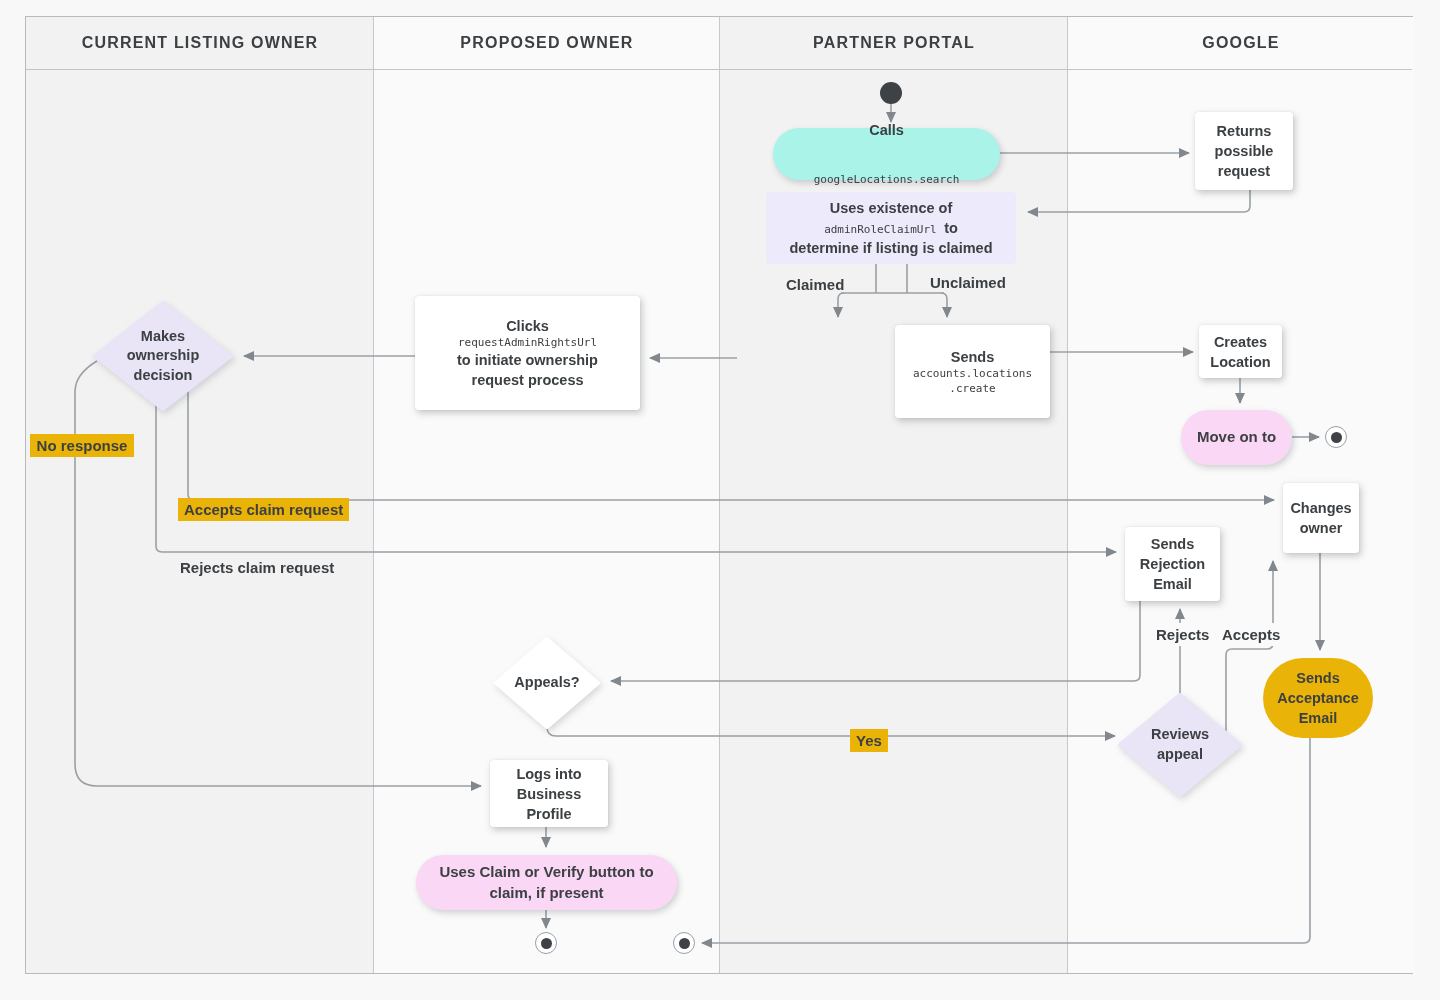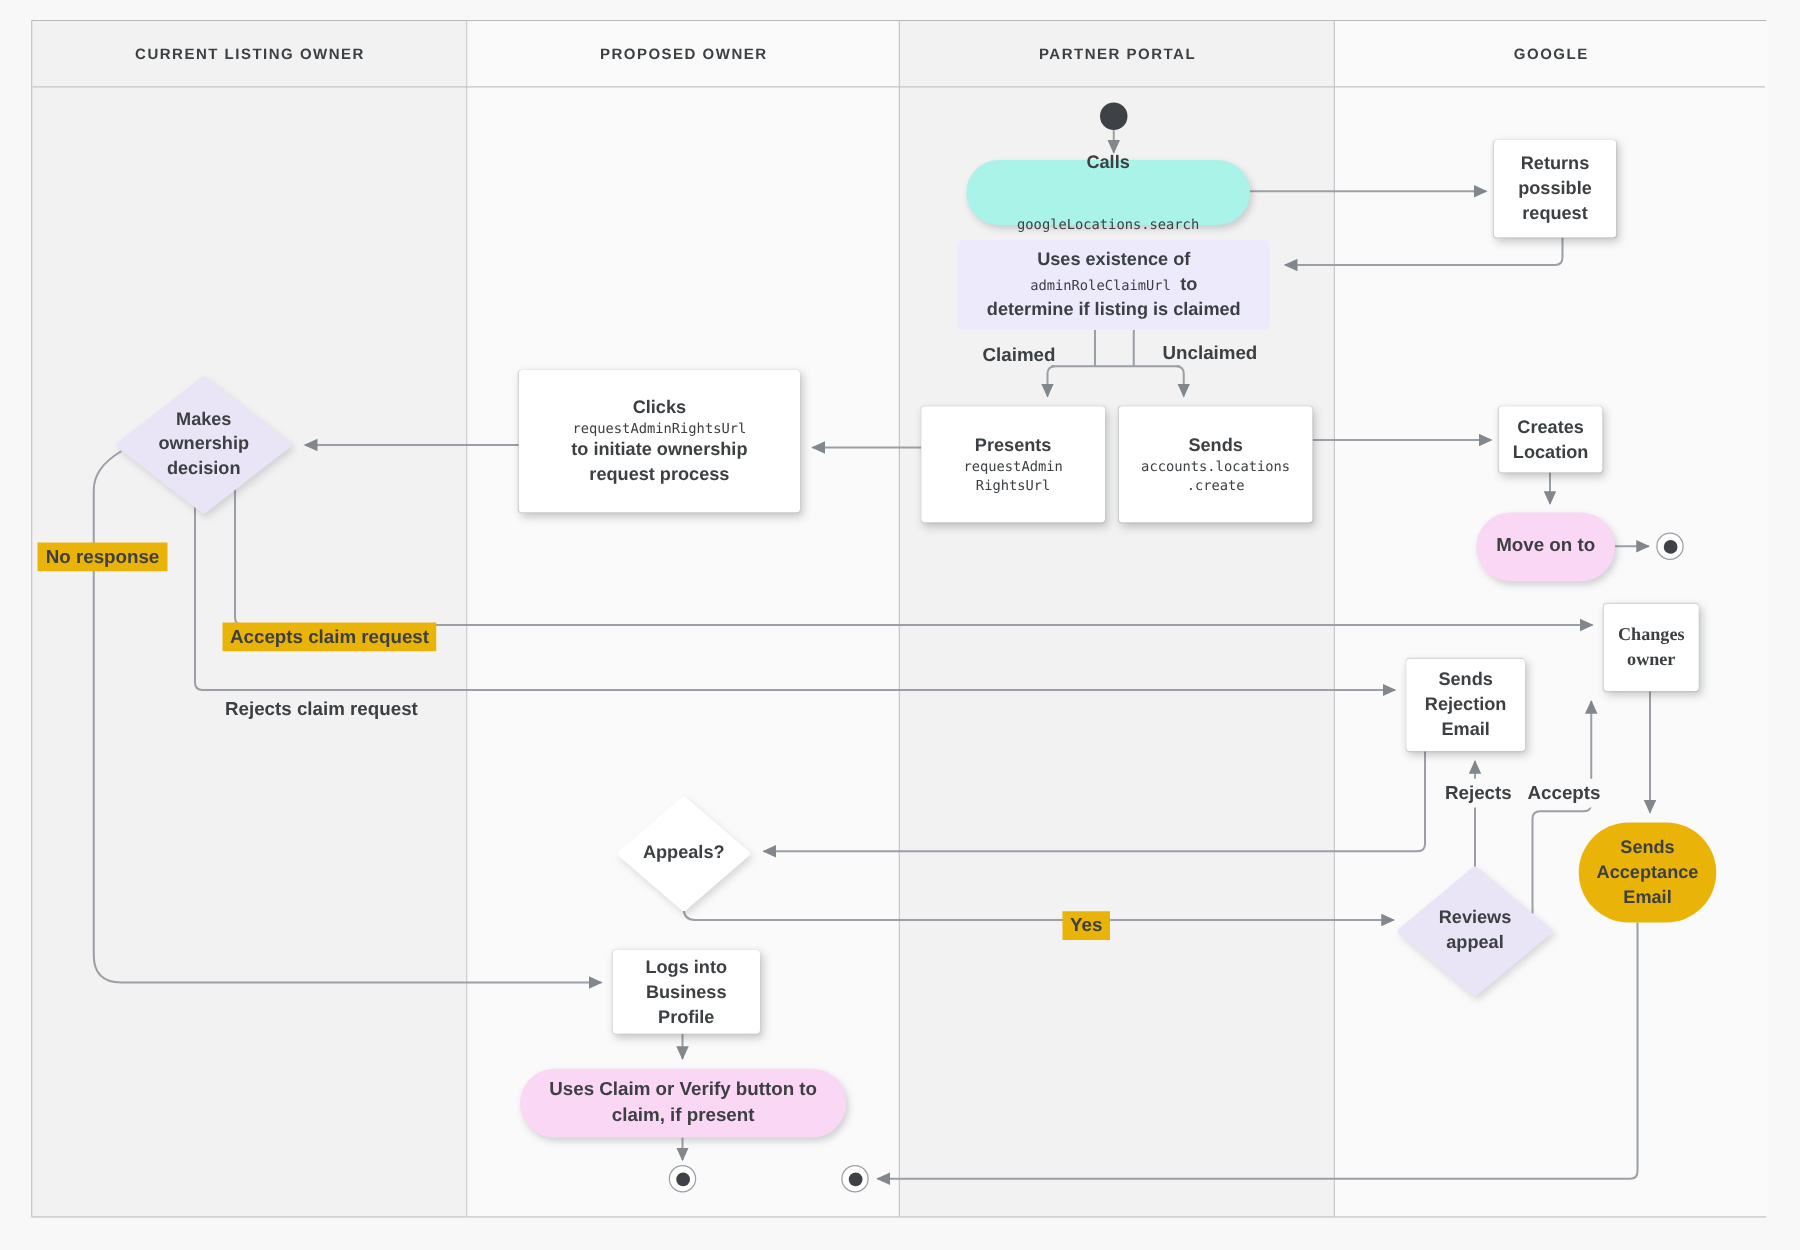--- a/index.html
+++ b/index.html
@@ -7,21 +7,21 @@
           font-family:"Liberation Sans",sans-serif;color:#3c4043;overflow:hidden;}
   
   .table{position:absolute;left:25px;top:16px;width:1388px;height:958px;
          border:1px solid #b9babd;box-sizing:border-box;}
   .lane{position:absolute;top:0;bottom:0;box-sizing:border-box;}
   .lane.odd{background:#f2f2f3;}
   .lane.even{background:#fafafa;}
   .lane.sep{border-right:1px solid #c7c8cb;}
   .head-sep{position:absolute;left:0;right:0;top:52px;border-top:1px solid #c3c4c7;}
   .lane-header{position:absolute;top:0;height:52px;line-height:52px;text-align:center;
-               font-size:12px;font-weight:700;letter-spacing:1.2px;color:#3c4043;}
+               font-size:16px;font-weight:700;letter-spacing:1.2px;color:#3c4043;}
   
   svg.wires{position:absolute;left:0;top:0;z-index:2;pointer-events:none;}
   .wire{stroke:#9aa0a6;stroke-width:1.6;fill:none;}
   
   .node{position:absolute;z-index:3;display:flex;flex-direction:column;justify-content:center;
         align-items:center;text-align:center;box-sizing:border-box;padding:4px 8px;}
   .box{background:#ffffff;border-radius:3px;
        box-shadow:2px 3px 7px rgba(60,64,67,.28),0 0 1px rgba(60,64,67,.25);}
   .pill{border-radius:28px;box-shadow:2px 3px 6px rgba(60,64,67,.22);gap:33px;}
   .teal{background:#a9f3e8;}
@@ -111,25 +111,20 @@
 
   <div class="node lav" style="left:766px;top:192px;width:250px;height:72px;">
     <div class="nt">Uses existence of</div>
     <div>
       <span class="code">adminRoleClaimUrl</span>
       <span class="nt" style="margin-left:3px;">to</span>
     </div>
     <div class="nt">determine if listing is claimed</div>
   </div>
 
-  <div class="node box" style="left:737px;top:325px;width:147px;height:93px;">
-    <div class="nt">Presents</div>
-    <div class="code">requestAdmin</div>
-    <div class="code">RightsUrl</div>
-  </div>
 
   <div class="node box" style="left:895px;top:325px;width:155px;height:93px;">
     <div class="nt">Sends</div>
     <div class="code">accounts.locations</div>
     <div class="code">.create</div>
   </div>
 
   <div class="node box" style="left:1199px;top:325px;width:83px;height:53px;">
     <div class="nt">Creates Location</div>
   </div>
@@ -148,21 +143,21 @@
     <svg width="140" height="110" viewBox="0 0 140 110">
       <polygon points="70,2 138,55 70,108 2,55" fill="#e9e4f6" stroke="#e9e4f6" stroke-width="4" stroke-linejoin="round"></polygon>
     </svg>
     <div class="dtext" style="padding:0 18px;">Makes ownership decision</div>
   </div>
 
   <div class="node box" style="left:1125px;top:527px;width:95px;height:74px;">
     <div class="nt">Sends Rejection Email</div>
   </div>
 
-  <div class="node box" style="left:1283px;top:483px;width:76px;height:70px;font-family:Liberation Serif, serif;">
+  <div class="node box" style="left:1283px;top:483px;width:76px;height:70px;">
     <div class="nt">Changes owner</div>
   </div>
 
   <div class="node blob" style="left:1263px;top:658px;width:110px;height:80px;">
     <div class="nt">Sends Acceptance Email</div>
   </div>
 
   <div class="diamond" style="left:1118px;top:693px;width:124px;height:104px;">
     <svg width="124" height="104" viewBox="0 0 124 104">
       <polygon points="62,2 122,52 62,102 2,52" fill="#e9e4f6" stroke="#e9e4f6" stroke-width="4" stroke-linejoin="round"></polygon>

